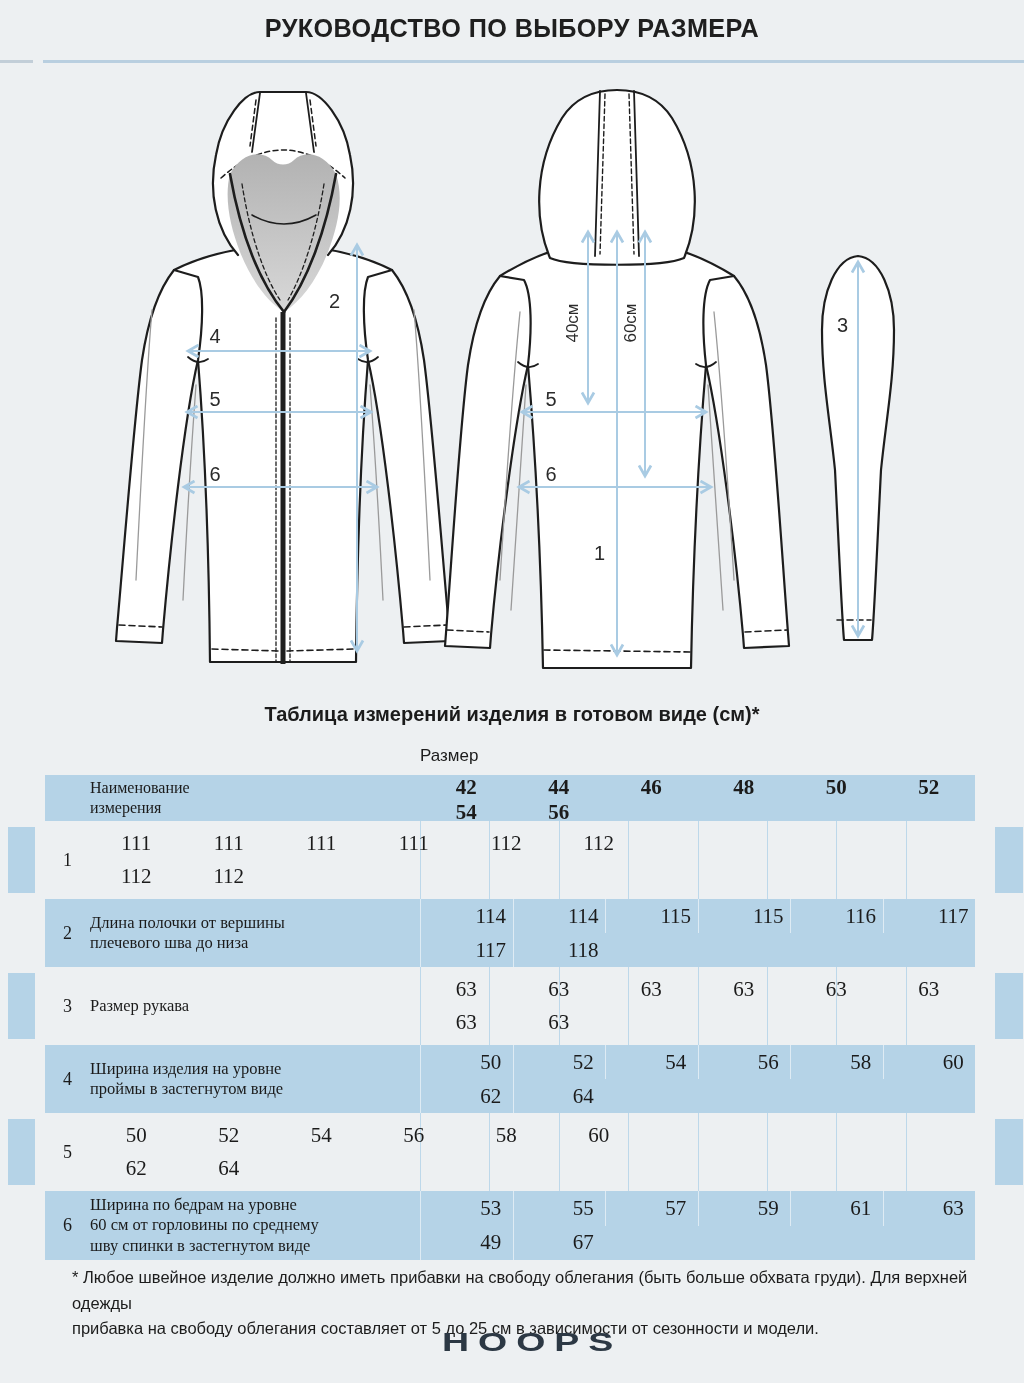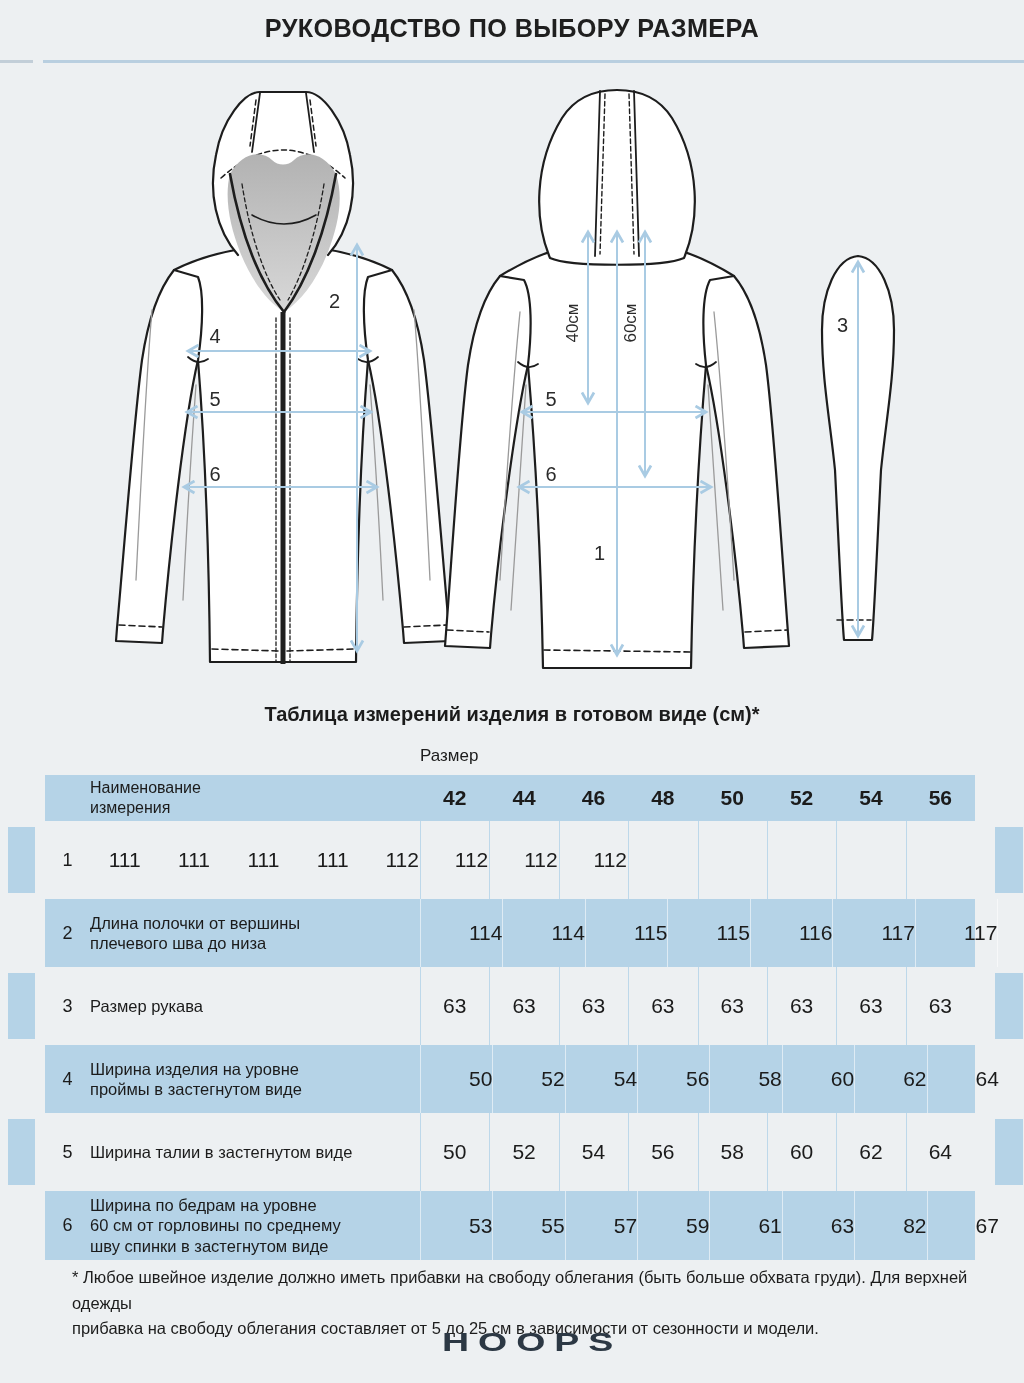--- a/index.html
+++ b/index.html
@@ -12,32 +12,32 @@
   .rule-a{left:0;width:33px;background:#c2ced8;}
   .rule-b{left:43px;width:981px;}
 
   .diagram{position:absolute;top:80px;left:0;width:1024px;height:620px;}
 
   .table-title{position:absolute;top:703px;left:0;width:1024px;text-align:center;
     font-size:20px;font-weight:700;color:#1b1b1b;}
   .size-axis{position:absolute;top:746px;left:420px;width:555px;text-align:left;
     font-size:17px;color:#1b1b1b;}
 
-  .size-table{position:absolute;top:775px;left:0;width:1024px;height:492px;}
+  .size-table{position:absolute;top:775px;left:0;width:1024px;height:492px;font-family:Liberation Serif, serif;}
   .col-lines{position:absolute;top:46px;left:420px;width:555px;height:439px;
     display:grid;grid-template-columns:repeat(8,1fr);}
   .col-lines div{border-left:1px solid #bdd8ea;}
 
   .t-row{position:absolute;left:45px;width:930px;display:flex;align-items:stretch;}
   .t-row.blue{background:#b5d3e7;}
   .cell-num{flex:0 0 45px;display:flex;align-items:center;justify-content:center;
     font-size:18px;color:#1b1b1b;}
   .cell-name{flex:0 0 330px;display:flex;align-items:center;
     font-size:16.5px;line-height:20.5px;white-space:pre-line;color:#1b1b1b;}
-  .vals{flex:0 0 555px;display:grid;grid-template-columns:repeat(8,1fr);text-align:center;}
+  .vals{flex:0 0 555px;display:grid;grid-template-columns:repeat(6,1fr);text-align:center;}
   .vals .vcell{display:flex;align-items:center;justify-content:center;
     font-size:21px;color:#1b1b1b;}
   .blue .vals .vcell{border-left:1px solid rgba(255,255,255,.55);padding-left:48px;}
 
   .t-header{top:0;height:46px;background:#b5d3e7;}
   .t-header .cell-name{font-size:16px;line-height:20px;}
   .t-header .vals .vcell{font-size:21px;font-weight:700;}
   .t-header .cell-num{visibility:hidden;}
 
   .r1{top:52px;height:66px;}
@@ -291,21 +291,20 @@
           <div class="vcell">56</div>
           <div class="vcell">58</div>
           <div class="vcell">60</div>
           <div class="vcell">62</div>
           <div class="vcell">64</div>
         </div>
     </div>
 
     <div class="t-row r5">
       <div class="cell-num">5</div>
-      <div class="cell-name">Ширина талии в застегнутом виде</div>
       <div class="vals">
           <div class="vcell">50</div>
           <div class="vcell">52</div>
           <div class="vcell">54</div>
           <div class="vcell">56</div>
           <div class="vcell">58</div>
           <div class="vcell">60</div>
           <div class="vcell">62</div>
           <div class="vcell">64</div>
         </div>
@@ -318,21 +317,21 @@
       <div class="cell-name">Ширина по бедрам на уровне
 60 см от горловины по среднему
 шву спинки в застегнутом виде</div>
       <div class="vals">
           <div class="vcell">53</div>
           <div class="vcell">55</div>
           <div class="vcell">57</div>
           <div class="vcell">59</div>
           <div class="vcell">61</div>
           <div class="vcell">63</div>
-          <div class="vcell">82</div>
+          <div class="vcell">49</div>
           <div class="vcell">67</div>
         </div>
     </div>
   </div>
 
   <div class="footnote">
     <div>* Любое швейное изделие должно иметь прибавки на свободу облегания (быть больше обхвата груди).  Для верхней одежды</div>
     <div>прибавка на свободу облегания составляет от 5 до 25 см в зависимости от сезонности и модели.</div>
   </div>
 

